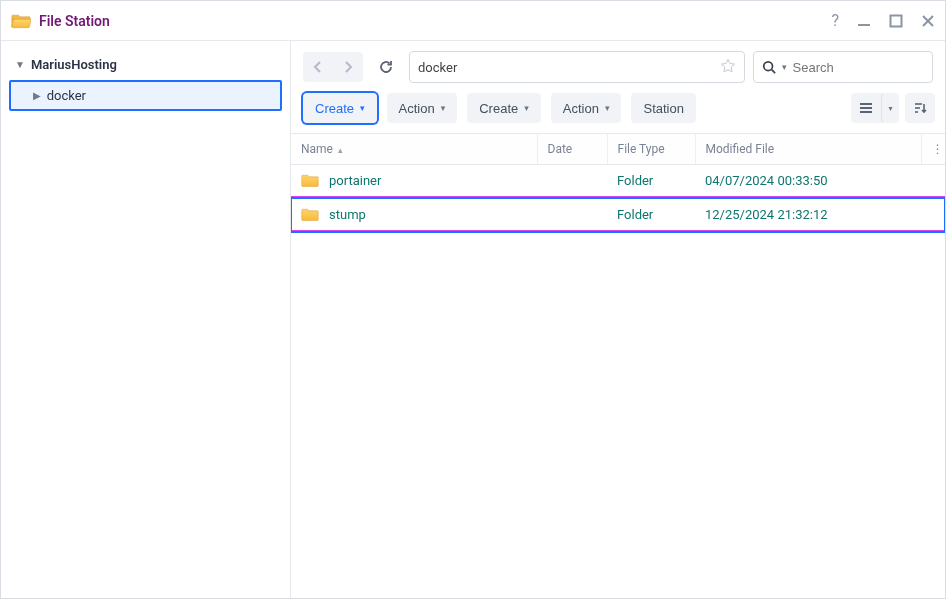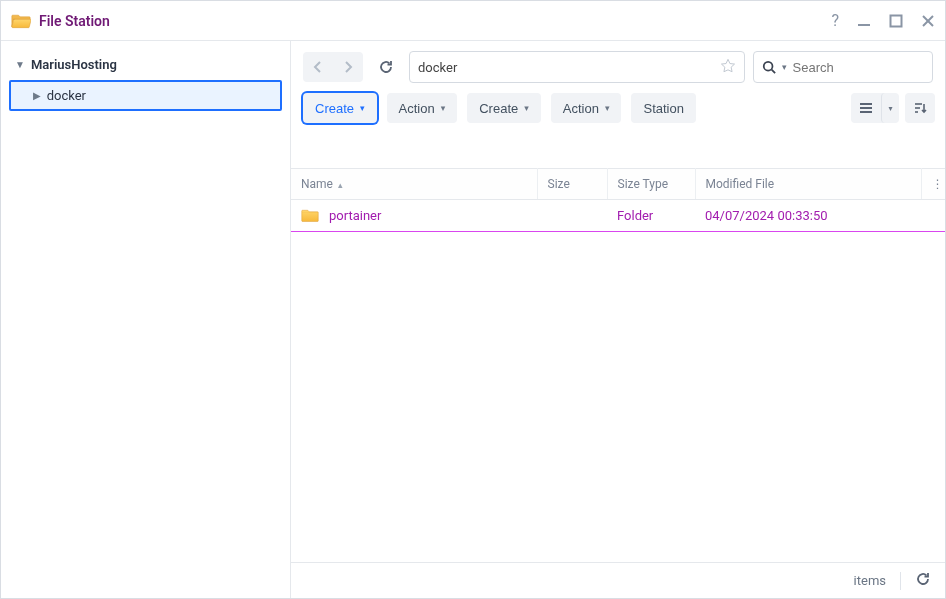--- a/index.html
+++ b/index.html
@@ -102,32 +102,32 @@
     cursor:pointer; font-size:13px;
   }
   .btn .caret-down { font-size:9px; color:#6b7685; }
   .btn.create-outlined { box-shadow: 0 0 0 2px #1e6fff; color:#1e6fff; }
   .btn.create-outlined .caret-down { color:#1e6fff; }
   .toolbar-right { margin-left:auto; display:flex; gap:6px; }
   .view-group { display:flex; background:#f1f3f6; border-radius:4px; }
   .view-btn { width:30px; height:30px; display:flex; align-items:center; justify-content:center; color:#5a6474; border-radius:4px; }
   .view-btn.split { width:18px; border-left:1px solid #dfe3e9; }
   .sortbtn { width:30px; height:30px; background:#f1f3f6; border-radius:4px; display:flex; align-items:center; justify-content:center; color:#5a6474;}
-  .table-wrap { flex:1; overflow:auto;margin-top:35px; }
+  .table-wrap { flex:1; overflow:auto; }
   table.files { width:100%; border-collapse:collapse; table-layout:fixed; }
   table.files th {
     text-align:left; font-weight:400; color:#7b8494; font-size:12px;
     border-top:1px solid #e5e8ec; border-bottom:1px solid #e5e8ec;
     border-right:1px solid #eceff2; padding:8px 10px; background:#fefefe;
     white-space:nowrap;
   }
   table.files th:last-child { border-right:none; }
   table.files th .sort-caret { font-size:9px; color:#9aa4b1; margin-left:2px; }
   .th-more { width:24px; text-align:center; color:#8a95a5; }
-  table.files td { padding:8px 10px; color:#a21caf; border-bottom:1px solid #d946ef; }
+  table.files td { padding:8px 10px; color:#0f766e; border-bottom:3px solid #d946ef; }
   tr.row-highlight td { position:relative; }
   tr.row-highlight { outline:2px solid #1e6fff; outline-offset:-1px; }
   .name-cell { display:flex; align-items:center; gap:10px; }
   .folder-icon { width:18px; height:15px; }
   .statusbar {
     height:36px; border-top:1px solid #e5e8ec; display:flex; align-items:center;
     padding:0 14px; color:#6b7685; gap:14px; justify-content:flex-end;
   }
   .statusbar .divider { width:1px; height:18px; background:#e0e4ea; }
   svg { flex-shrink:0; }
@@ -279,22 +279,22 @@
               <col style="width:88px">
               <col>
               <col style="width:24px">
           </colgroup>
           <thead>
             <tr>
               <th>
                 <span>Name</span>
                 <span class="sort-caret">▴</span>
               </th>
-              <th><span>Size</span></th>
-              <th><span>Size Type</span></th>
+              <th><span>Date</span></th>
+              <th><span>File Type</span></th>
               <th><span>Modified File</span></th>
               <th class="th-more">
                 <span>⋮</span>
               </th>
             </tr>
           </thead>
           <tbody id="file-rows">
               <tr>
                 <td>
                   <div class="name-cell">
@@ -302,29 +302,33 @@
                       <use href="#folder"></use>
                     </svg>
                     <span>portainer</span>
                   </div>
                 </td>
                 <td></td>
                 <td>Folder</td>
                 <td>04/07/2024 00:33:50</td>
                 <td></td>
               </tr>
+              <tr class="row-highlight">
+                <td>
+                  <div class="name-cell">
+                    <svg class="folder-icon">
+                      <use href="#folder"></use>
+                    </svg>
+                    <span>stump</span>
+                  </div>
+                </td>
+                <td></td>
+                <td>Folder</td>
+                <td>12/25/2024 21:32:12</td>
+                <td></td>
+              </tr>
             </tbody>
         </table>
       </div>
 
-      <div class="statusbar">
-        <span>items</span>
-        <div class="divider"></div>
-        <span>
-          <svg width="16" height="16" viewBox="0 0 16 16">
-            <path d="M13 8 a5 5 0 1 1 -1.6 -3.7" fill="none" stroke="#5a6474" stroke-width="1.8"></path>
-            <path d="M13 2 v3.5 h-3.5" fill="none" stroke="#5a6474" stroke-width="1.8"></path>
-          </svg>
-        </span>
-      </div>
     </div>
   </div>
 </div>
 
 </body></html>

